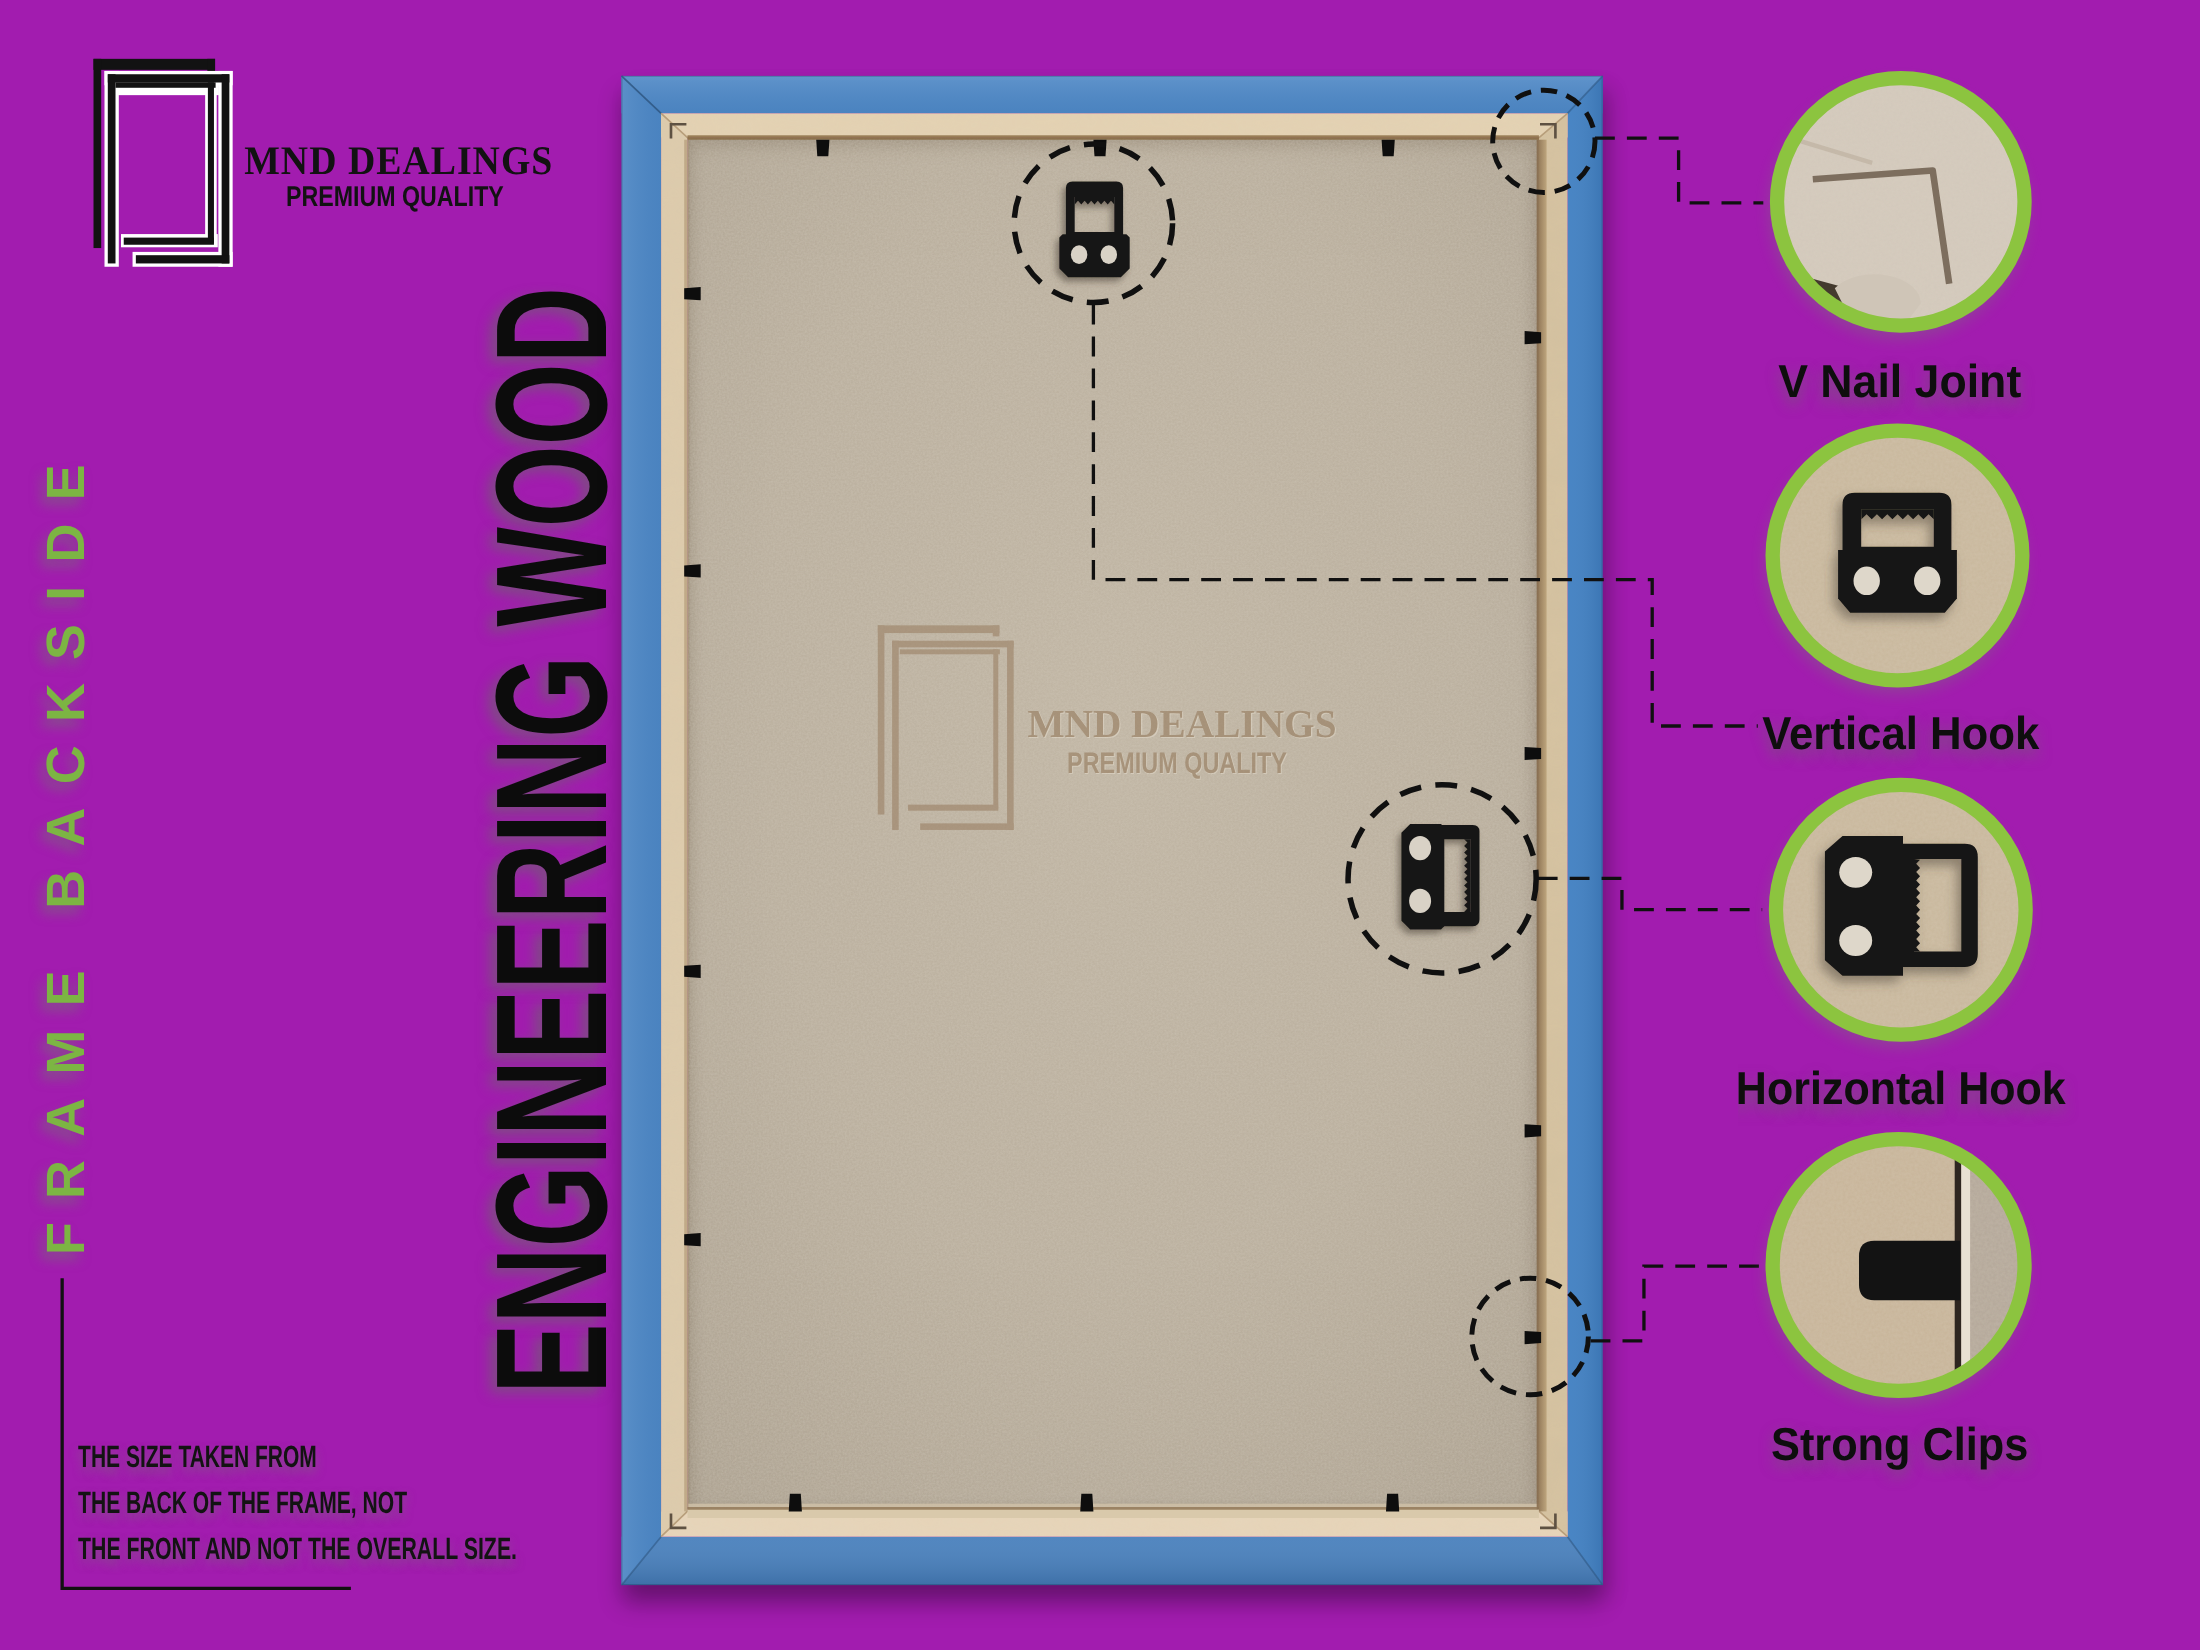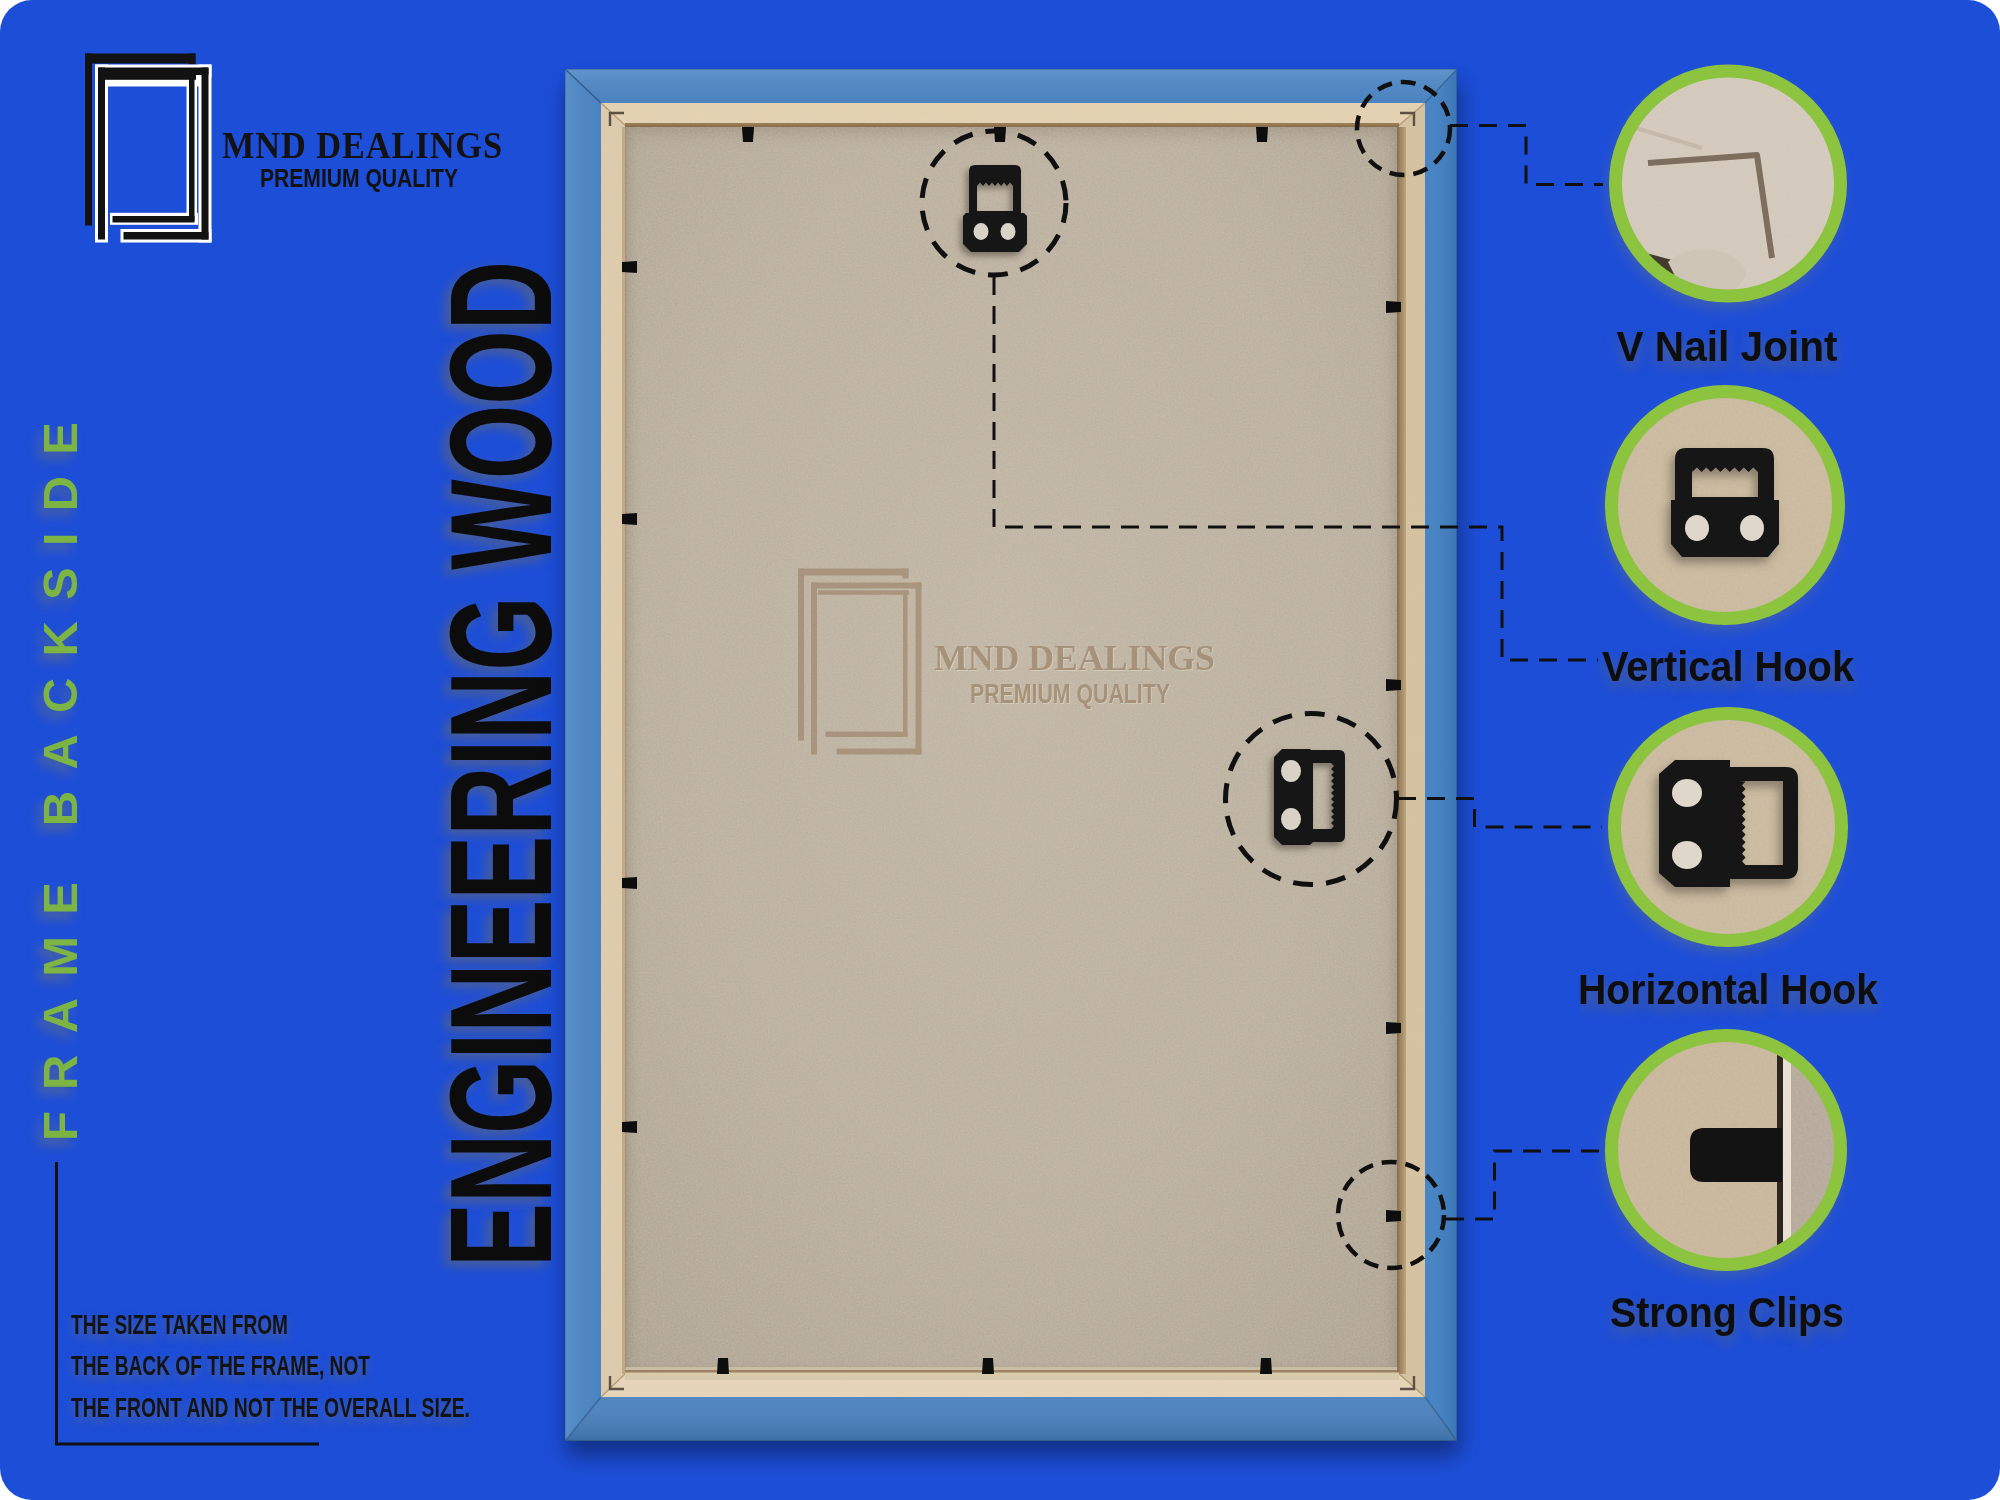--- a/index.html
+++ b/index.html
@@ -1,17 +1,17 @@
 <!DOCTYPE html>
 <html><head>
 <meta charset="utf-8">
 <style>
   html,body{margin:0;padding:0;background:#fff;}
-  #stage{position:relative;width:2000px;height:1500px;background:#1d4ed8;overflow:hidden;
-         font-family:"Liberation Sans", sans-serif;border-radius:32px;}
+  #stage{position:relative;width:2000px;height:1500px;background:#a21caf;overflow:hidden;
+         font-family:"Liberation Sans", sans-serif;}
   .abs{position:absolute;}
 </style>
 </head>
 <body>
 <div id="stage">
 
 <svg class="abs" style="left:0px;top:0px" width="560" height="260" viewBox="0 0 560 260">
   <g fill="#121212">
 
     <rect x="85" y="53.5" width="110.5" height="10"></rect>

